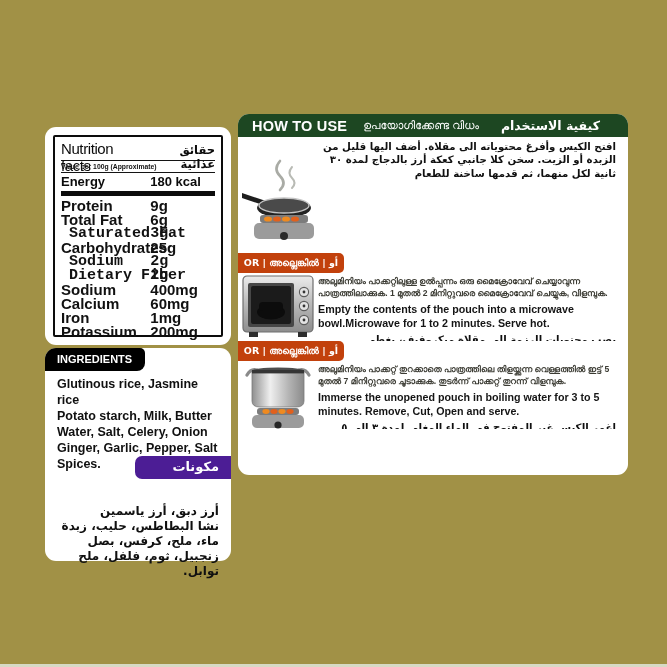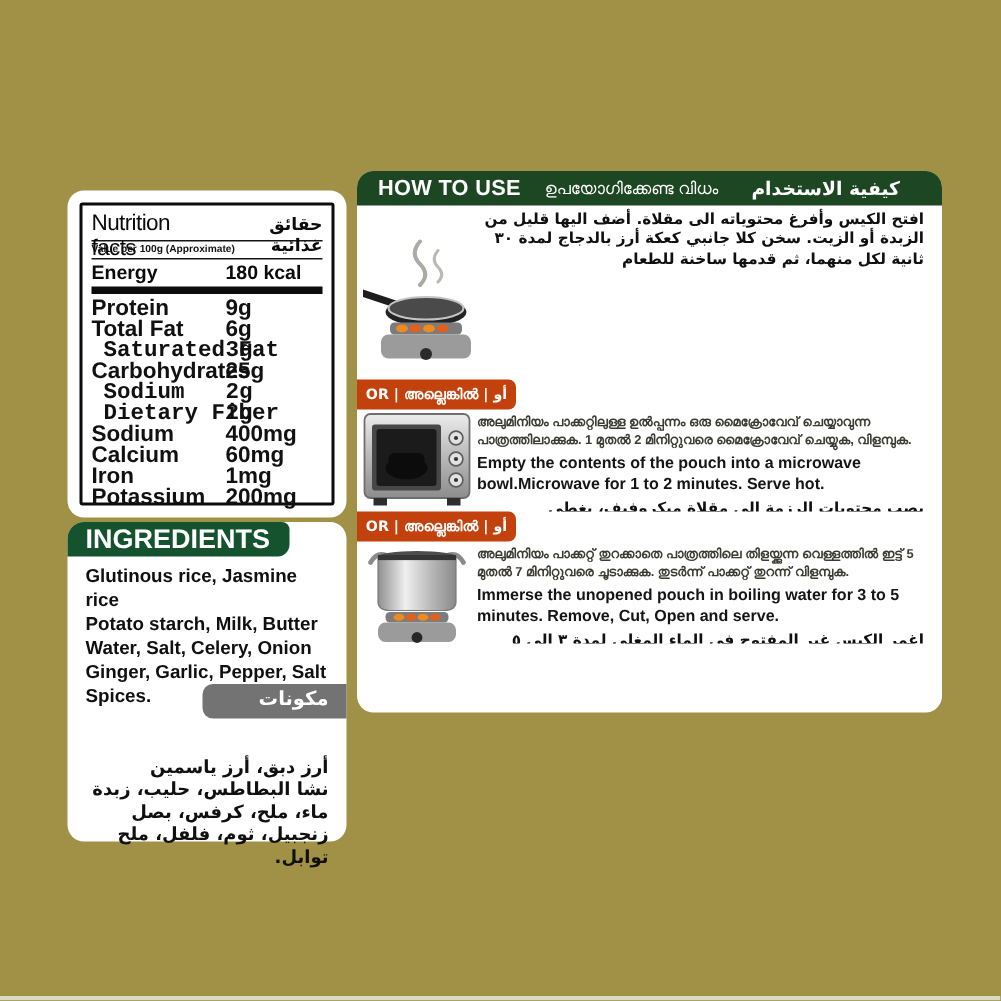--- a/index.html
+++ b/index.html
@@ -20,26 +20,26 @@
   .nf-rule{border-top:1.5px solid #141414;margin:1px 0;}
   .nf-sub{font-size:6.8px;font-weight:bold;color:#111;height:9px;line-height:9px;}
   .nf-energy{position:relative;font-size:13px;font-weight:bold;height:16px;line-height:16px;color:#0b0b0b;}
   .nf-bar{height:4.5px;background:#0c0c0c;margin:1px 0 3px 0;}
   .nf-row{position:relative;font-size:15px;font-weight:bold;height:14px;line-height:14px;color:#111;}
   .nf-row.sub{padding-left:8px;font-family:Liberation Mono, monospace;}
   .valcol{position:absolute;left:58%;top:0;}
 
   
   #ingredients-card{left:45px;top:348px;width:186px;height:213px;}
-  .ing-chip{position:absolute;left:0;top:0;height:23px;background:#14532d;color:#fff;
-            font-weight:bold;font-size:18px;line-height:23px;padding:0 13px 0 12px;
+  .ing-chip{position:absolute;left:0;top:0;height:23px;background:#000000;color:#fff;
+            font-weight:bold;font-size:11px;line-height:23px;padding:0 13px 0 12px;
             border-radius:11px 5px 8px 0;}
   .ing-text{position:absolute;left:12px;right:8px;top:28px;font-size:12.5px;font-weight:bold;
             line-height:1.28;color:#101010;white-space:pre-line;}
-  .ar-chip{position:absolute;right:0;left:90px;top:108px;height:23px;background:#737373;color:#fff;
+  .ar-chip{position:absolute;right:0;left:90px;top:108px;height:23px;background:#4c1d95;color:#fff;
            font-weight:bold;font-size:13px;line-height:22px;text-align:right;padding-right:12px;
            border-radius:7px 0 0 7px;font-family:"DejaVu Sans",sans-serif;direction:rtl;}
   .ing-ar{position:absolute;right:12px;left:8px;top:136px;direction:rtl;text-align:right;
           font-weight:bold;font-size:12px;line-height:1.25;color:#101010;white-space:pre-line;
           font-family:"DejaVu Sans",sans-serif;margin-top:20px;}
 
   
   #htu-card{left:238px;top:114px;width:390px;height:361px;}
   .htu-banner{position:absolute;left:0;right:0;top:0;height:23px;background:#1d4722;
               border-radius:11px 11px 0 0;display:flex;align-items:center;color:#fff;}

